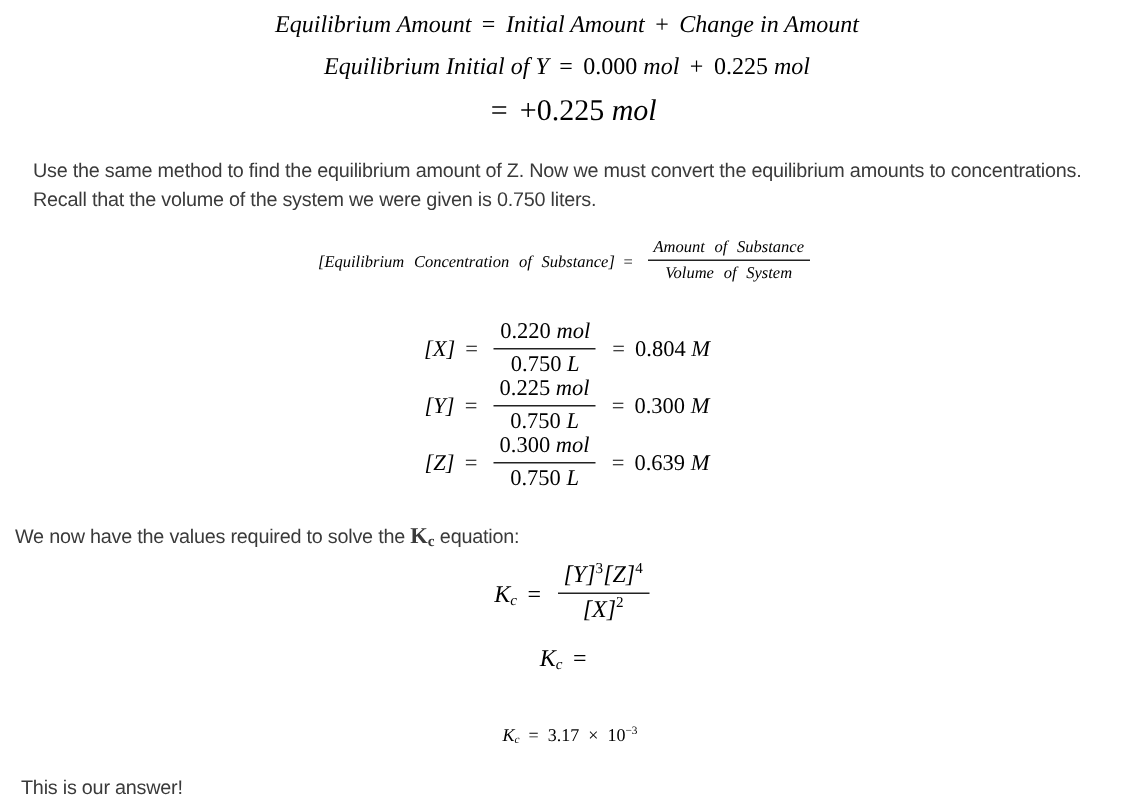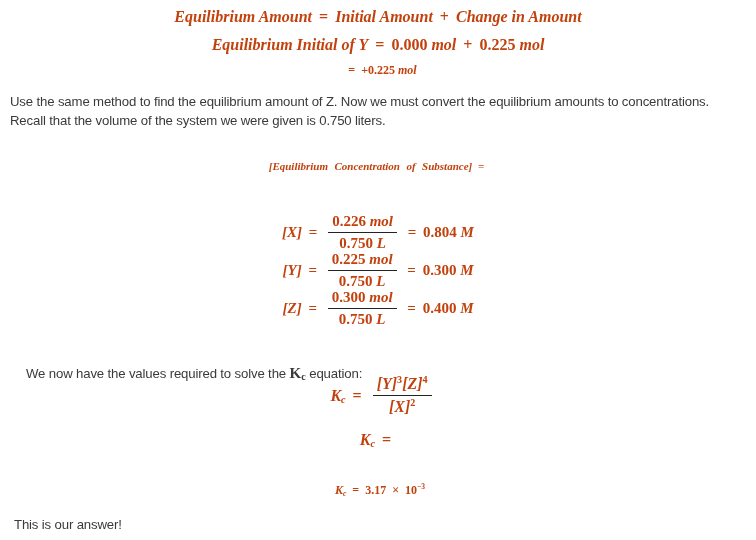--- a/index.html
+++ b/index.html
@@ -38,22 +38,22 @@
     vertical-align: -0.22em;
   }
 
   
   .math {
     position: absolute;
     left: 0;
     right: 0;
     text-align: center;
     font-family: "Liberation Serif", serif;
-    font-weight: bold;
-    color: #c2410c;
+    font-weight: normal;
+    color: #000000;
     white-space: nowrap;
   }
   .mi {            
     font-style: italic;
   }
   .mn {            
     font-style: normal;
     margin-top: 24px;
   }
   .op {            
@@ -94,21 +94,21 @@
   sub.sb {
     font-size: 63%;
     vertical-align: -0.2em;
     font-style: italic;
     line-height: 0;
   }
 
   
   #eq-line-1      { top: 8px;   font-size: 16px; }
   #eq-line-2      { top: 36px;  font-size: 16px; }
-  #eq-line-3      { top: 63px;  font-size: 12px; }
+  #eq-line-3      { top: 63px;  font-size: 20px; }
   #para-1         { top: 92px;  }
   #eq-def         { top: 160px; font-size: 11px; }
   #eq-conc-x      { top: 214px; font-size: 15px; }
   #eq-conc-y      { top: 252px; font-size: 15px; }
   #eq-conc-z      { top: 290px; font-size: 15px; }
   #para-2         { top: 348px; }
   #eq-kc-symbolic { top: 376px; font-size: 16px; }
   #eq-kc-numeric  { top: 431px; font-size: 16px; }
   #eq-kc-result   { top: 483px; font-size: 12px; }
   #para-3         { top: 511px; }
@@ -149,35 +149,39 @@
 </div>
 
 <div class="math" id="eq-line-3">
   <span class="grp">
     <span class="op">=</span>
     <span class="mn">+</span><span class="mn">0.225</span>
     <span class="mi">mol</span>
   </span>
 </div>
 
-<p class="prose" id="para-1" style="margin:0;">Use the same method to find the equilibrium amount of Z. Now we must convert the equilibrium amounts to concentrations. Recall that the volume of the system we were given is 0.750 liters.</p>
+<p class="prose" id="para-1" style="margin:12px;">Use the same method to find the equilibrium amount of Z. Now we must convert the equilibrium amounts to concentrations. Recall that the volume of the system we were given is 0.750 liters.</p>
 
 <div class="math" id="eq-def">
   <span class="grp">
     <span class="mi">[<span>Equilibrium<span class="sp"></span> Concentration<span class="sp"></span> of<span class="sp"></span> Substance</span>]</span>
     <span class="op">=</span>
+    <span class="frac">
+      <span class="num mi">Amount<span class="sp"></span> of<span class="sp"></span> Substance</span>
+      <span class="den mi">Volume<span class="sp"></span> of<span class="sp"></span> System</span>
+    </span>
   </span>
 </div>
 
 <div class="math" id="eq-conc-x">
   <span class="grp">
     <span class="mi">[X]</span>
     <span class="op">=</span>
     <span class="frac">
-      <span class="num"><span class="mn">0.226</span> <span class="mi">mol</span></span>
+      <span class="num"><span class="mn">0.220</span> <span class="mi">mol</span></span>
       <span class="den"><span class="mn">0.750</span> <span class="mi">L</span></span>
     </span>
     <span class="op">=</span>
     <span class="mn">0.804</span>
     <span class="mi">M</span>
   </span>
 </div>
 
 <div class="math" id="eq-conc-y">
   <span class="grp">
@@ -195,26 +199,26 @@
 
 <div class="math" id="eq-conc-z">
   <span class="grp">
     <span class="mi">[Z]</span>
     <span class="op">=</span>
     <span class="frac">
       <span class="num"><span class="mn">0.300</span> <span class="mi">mol</span></span>
       <span class="den"><span class="mn">0.750</span> <span class="mi">L</span></span>
     </span>
     <span class="op">=</span>
-    <span class="mn">0.400</span>
+    <span class="mn">0.639</span>
     <span class="mi">M</span>
   </span>
 </div>
 
-<p class="prose" id="para-2" style="margin:16px;">
+<p class="prose" id="para-2" style="margin:0;">
   <span>We now have the values required to solve the </span><span class="kc-inline"><span>K</span><sub>c</sub></span><span> equation:</span>
 </p>
 
 <div class="math" id="eq-kc-symbolic">
   <span class="grp">
     <span class="mi"><span>K</span><sub class="sb">c</sub></span>
     <span class="op">=</span>
     <span class="frac">
       <span class="num mi"><span>[Y]</span><sup class="exp">3</sup><span>[Z]</span><sup class="exp">4</sup></span>
       <span class="den mi"><span>[X]</span><sup class="exp">2</sup></span>

